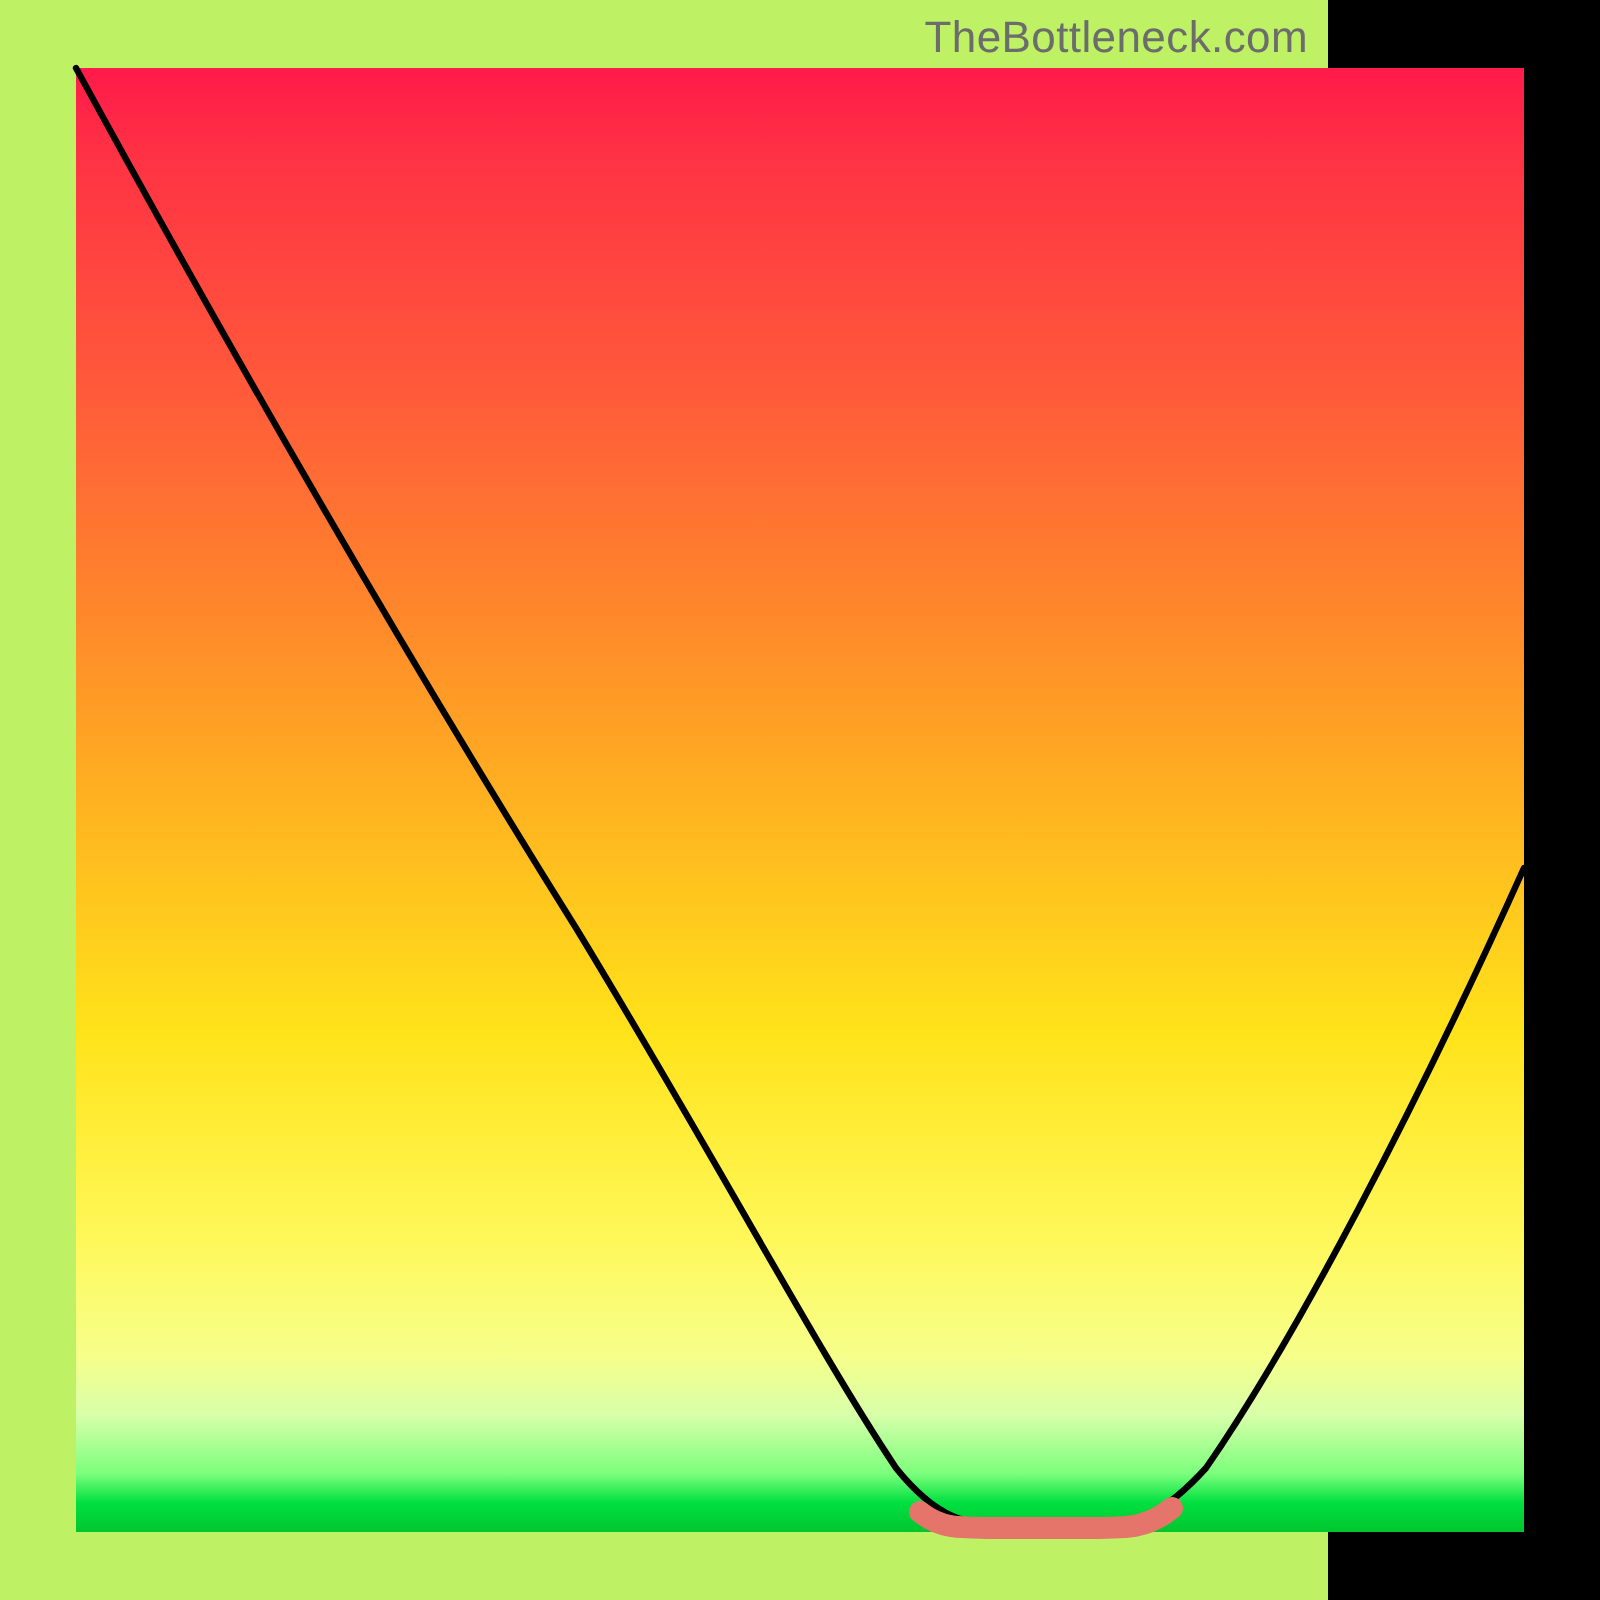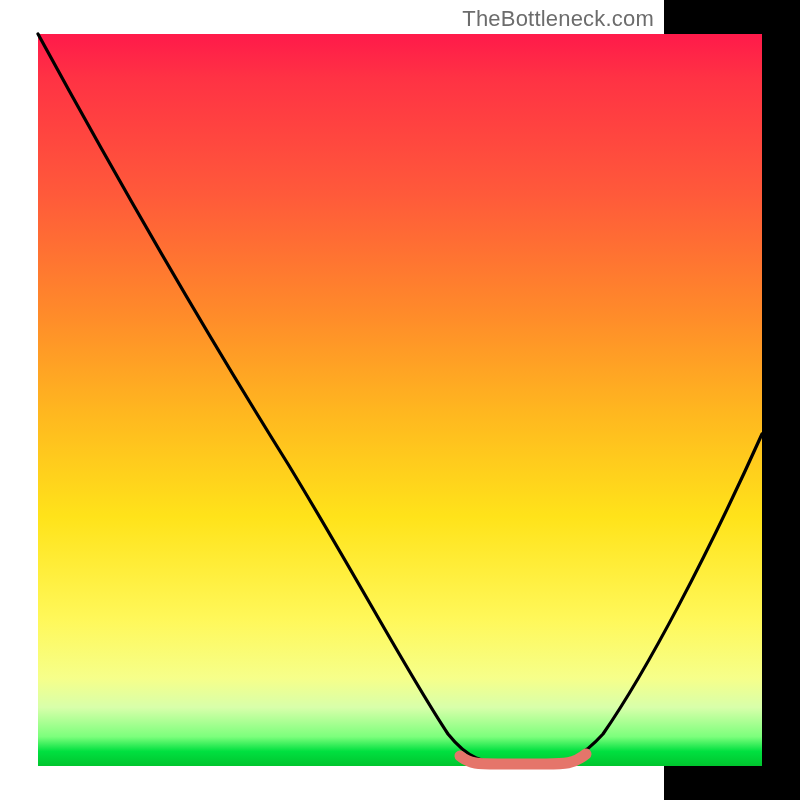--- a/index.html
+++ b/index.html
@@ -10,21 +10,21 @@
     background: #000;
     overflow: hidden;
     font-family: Arial, Helvetica, sans-serif;
   }
   .frame {
     position: absolute;
     left: 0;
     top: 0;
     width: 664px;
     height: 800px;
-    background: #ffffff;
+    background: #bef264;
   }
   .plot {
     position: absolute;
     
     left: 38px;
     top: 34px;
     width: 724px;
     height: 732px;
   }
   .gradient {

